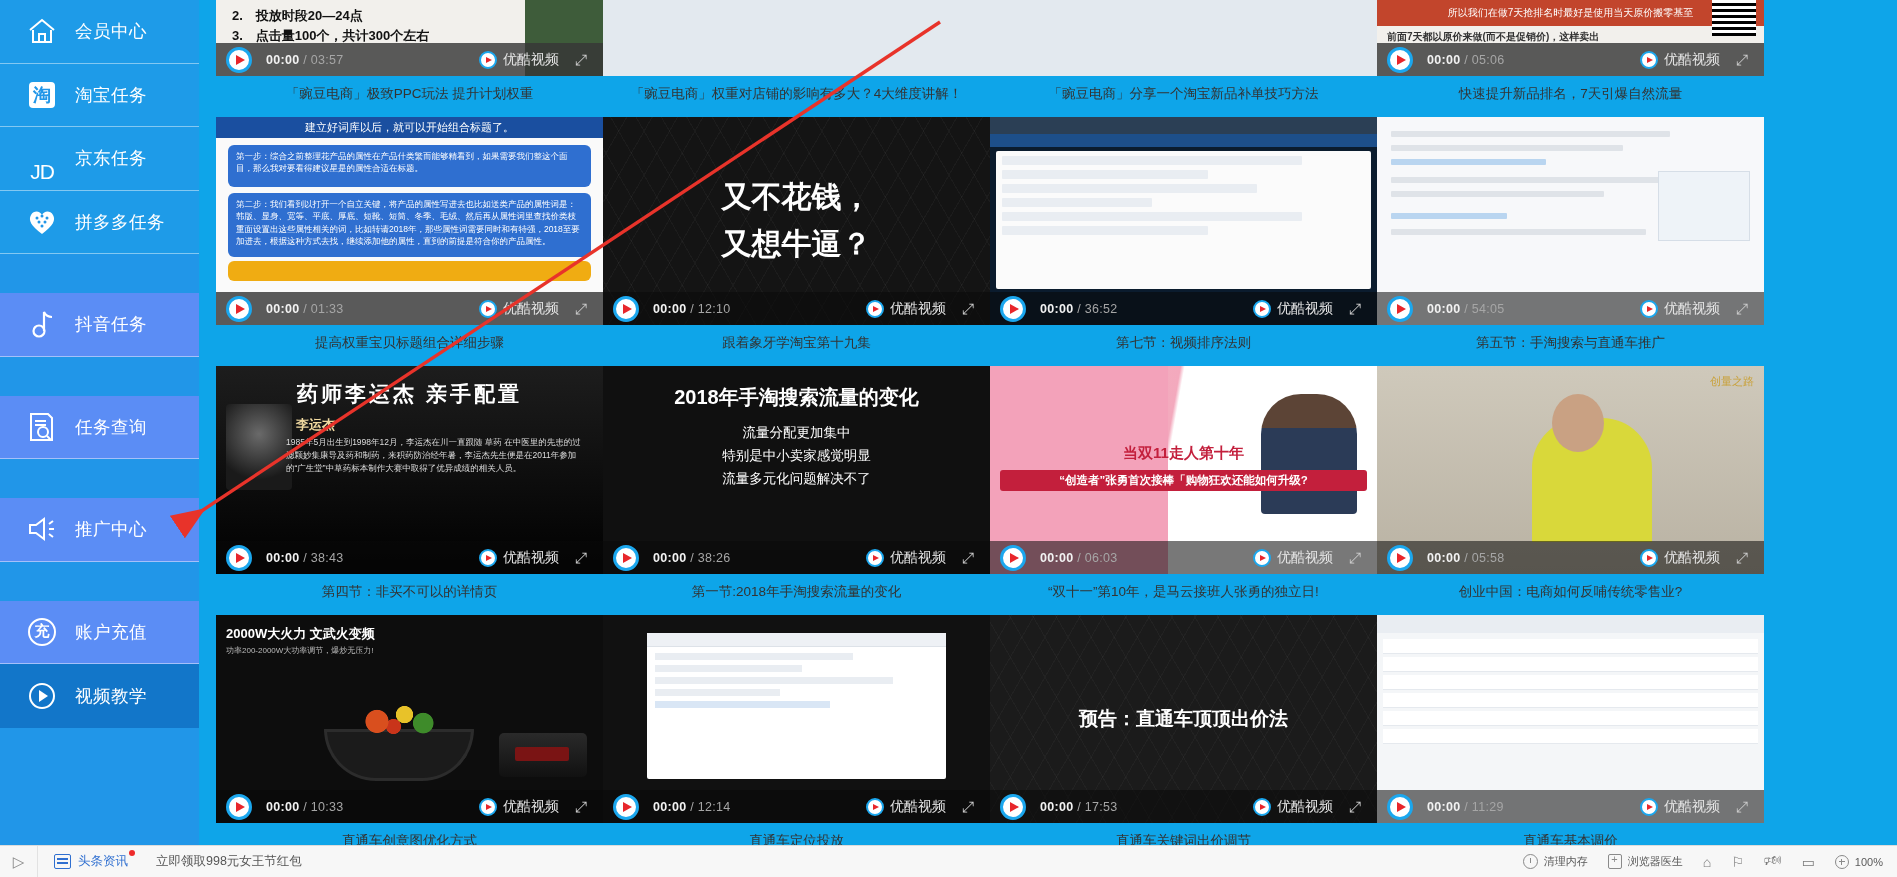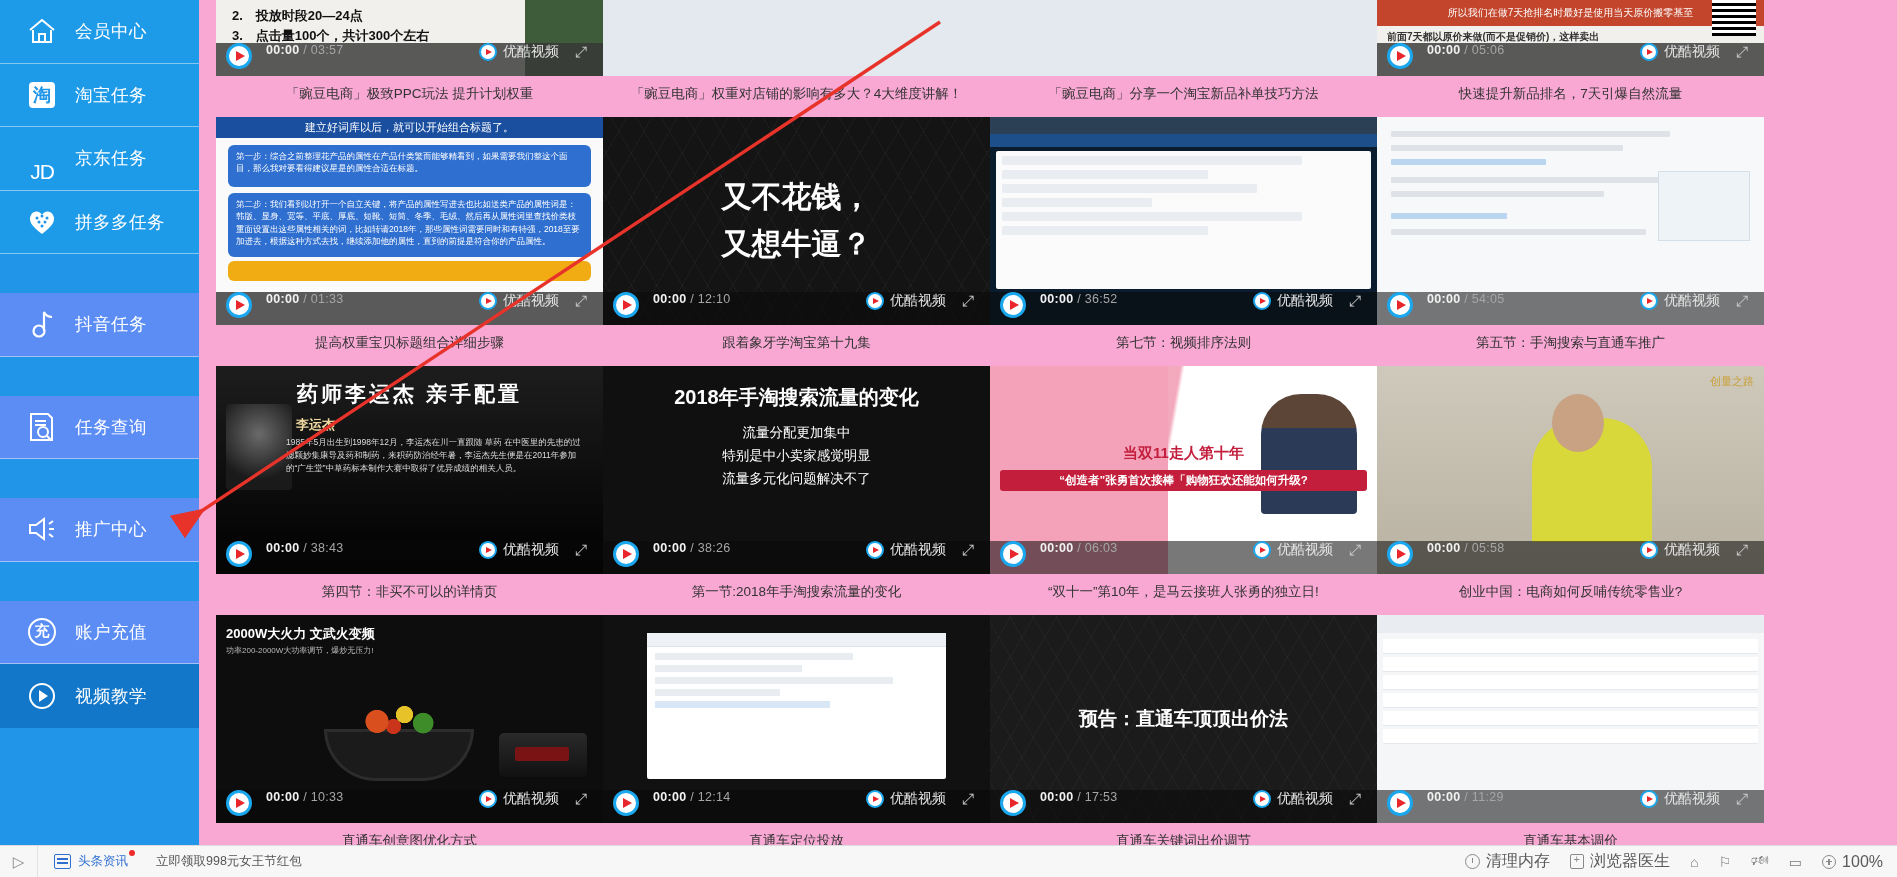--- a/index.html
+++ b/index.html
@@ -50,21 +50,21 @@
     border: 2px solid #fff;
     display:flex; align-items:center; justify-content:center;
     font-size: 15px; font-weight: bold; color:#fff;
   }
   .jd-text { font-size: 21px; letter-spacing: -1px; font-weight: 300; margin-top: 27px; }
 
   
   #content {
     position: absolute; left: 199px; top: 0;
     width: 1698px; height: 845px;
-    background: #f9a8d4;
+    background: #0ea5e9;
     overflow: hidden;
   }
   .grid {
     display: grid;
     grid-template-columns: repeat(4, 387px);
     column-gap: 0px;
     padding-left: 17px;
     padding-right: 0;
   }
   .cell { width: 387px; }
@@ -76,21 +76,21 @@
     background: #111;
   }
   .thumb.h-full { height: 208px; }
   .thumb.h-first { height: 76px; }
 
   
   .player-bar {
     position: absolute; left: 0; bottom: 0;
     width: 100%; height: 33px;
     background: rgba(55,55,55,0.82);
-    display: flex; align-items: flex-start;
+    display: flex; align-items: center;
     padding: 0 10px;
     color: #ddd;
   }
   .player-bar.dark { background: rgba(10,10,10,0.55); }
   .play-btn {
     width: 26px; height: 26px; border-radius: 50%;
     border: 3px solid #1ba7ee;
     background: #fff;
     display: flex; align-items: center; justify-content: center;
     flex: 0 0 26px;
@@ -320,21 +320,21 @@
     content:''; position:absolute; left:2px; top:3px; right:2px; height:1.6px;
     background:#2f6fd0; box-shadow: 0 4px 0 #2f6fd0;
   }
   .news-label { color:#2f6fd0; font-size:12.5px; position:relative; }
   .news-dot {
     position:absolute; right:-7px; top:-3px;
     width:6px; height:6px; border-radius:50%; background:#ee2b2b;
   }
   .tb-promo { color:#555; font-size:12.5px; margin-left:18px; }
   .tb-right { margin-left:auto; display:flex; align-items:center; gap:20px; padding-right:14px; color:#5a5a5a; }
-  .tb-btn { display:flex; align-items:center; gap:6px; font-size:16px; cursor:pointer; }
+  .tb-btn { display:flex; align-items:center; gap:6px; font-size:11px; cursor:pointer; }
   .circ-ic {
     width:15px;height:15px;border:1.3px solid #8a8a8a;border-radius:50%;
     position:relative;
   }
   .circ-ic::after{
     content:''; position:absolute; left:6px; top:3px; width:1.2px; height:5px; background:#8a8a8a;
   }
   .box-ic {
     width:14px;height:15px;border:1.3px solid #8a8a8a;border-radius:2px;position:relative;
   }

